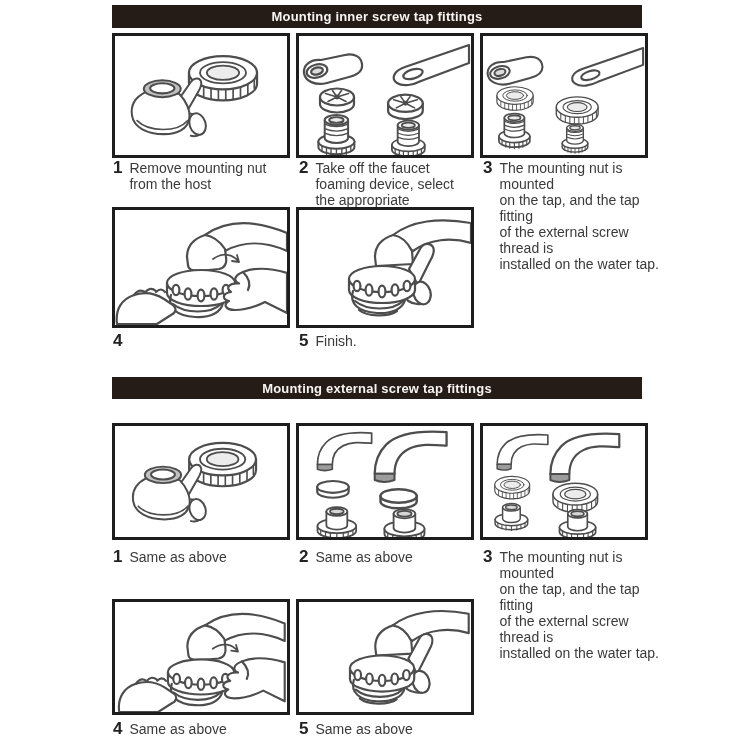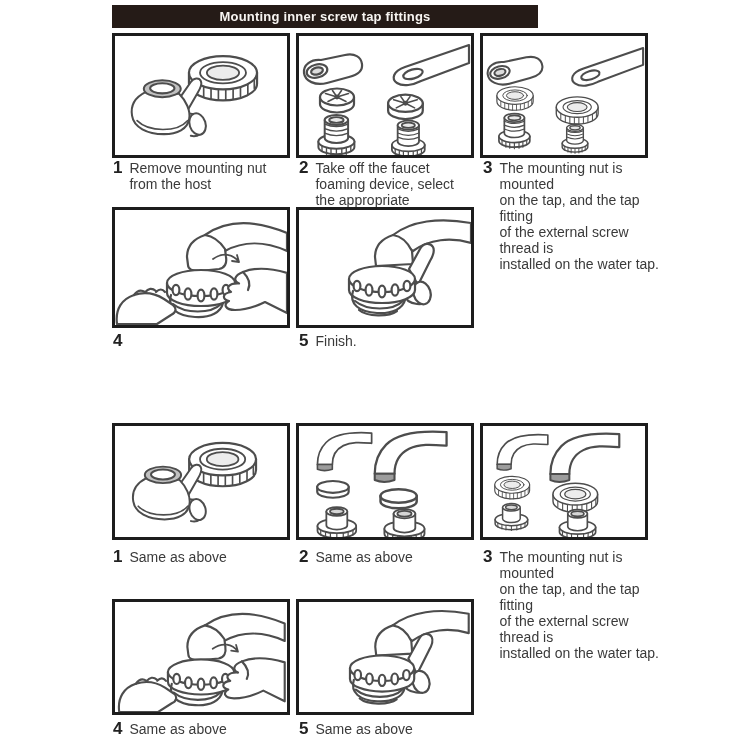--- a/index.html
+++ b/index.html
@@ -1,21 +1,21 @@
 <!DOCTYPE html>
 <html style="--page-bg: #ffffff; --header-bg: #251b17; --header-text: #f7f4f1; --box-border: #1d1d1d; --line-art: #4d4d4d; --text: #3a3a3a;"><head>
 <meta charset="utf-8">
 <style>
   * { margin:0; padding:0; box-sizing:border-box; }
   html,body { width:750px; height:750px; background:#fff; }
   body { font-family:"Liberation Sans", sans-serif; position:relative; }
   .sheet { position:absolute; inset:0; background:var(--page-bg,#fff); }
 
   .hbar {
-    position:absolute; left:112px; width:426px; height:23px;
+    position:absolute; left:112px; width:530px; height:23px;
     background:var(--header-bg,#251b17); color:var(--header-text,#f7f4f1);
     display:flex; align-items:center; justify-content:center;
     font-size:13px; font-weight:bold; letter-spacing:.2px;
   }
   .box {
     position:absolute; background:#fff;
     border:3px solid var(--box-border,#1d1d1d);
     overflow:hidden;
   }
   .box svg { width:100%; height:100%; display:block; }
@@ -186,20 +186,23 @@
   </div>
 
   <div class="step" style="left:113px;top:333px;width:182px">
     <span class="num">4</span>
   </div>
   <div class="step" style="left:299px;top:333px;width:182px">
     <span class="num">5</span>
     <span class="txt">Finish.</span>
   </div>
 
+  <div class="hbar" style="top:377px;height:22px">
+    <span>Mounting external screw tap fittings</span>
+  </div>
 
   <div class="box" style="left:112px;top:423px;width:178px;height:117px">
     <svg viewBox="0 0 172 113">
       <use href="#p-nut" transform="translate(62,8) scale(0.92)"></use>
       <use href="#p-host" transform="translate(12,38) scale(0.84)"></use>
     </svg>
   </div>
   <div class="box" style="left:296px;top:423px;width:178px;height:117px">
     <svg viewBox="0 0 172 113">
       <use href="#p-spout-down" transform="translate(10,4) scale(0.8)"></use>

